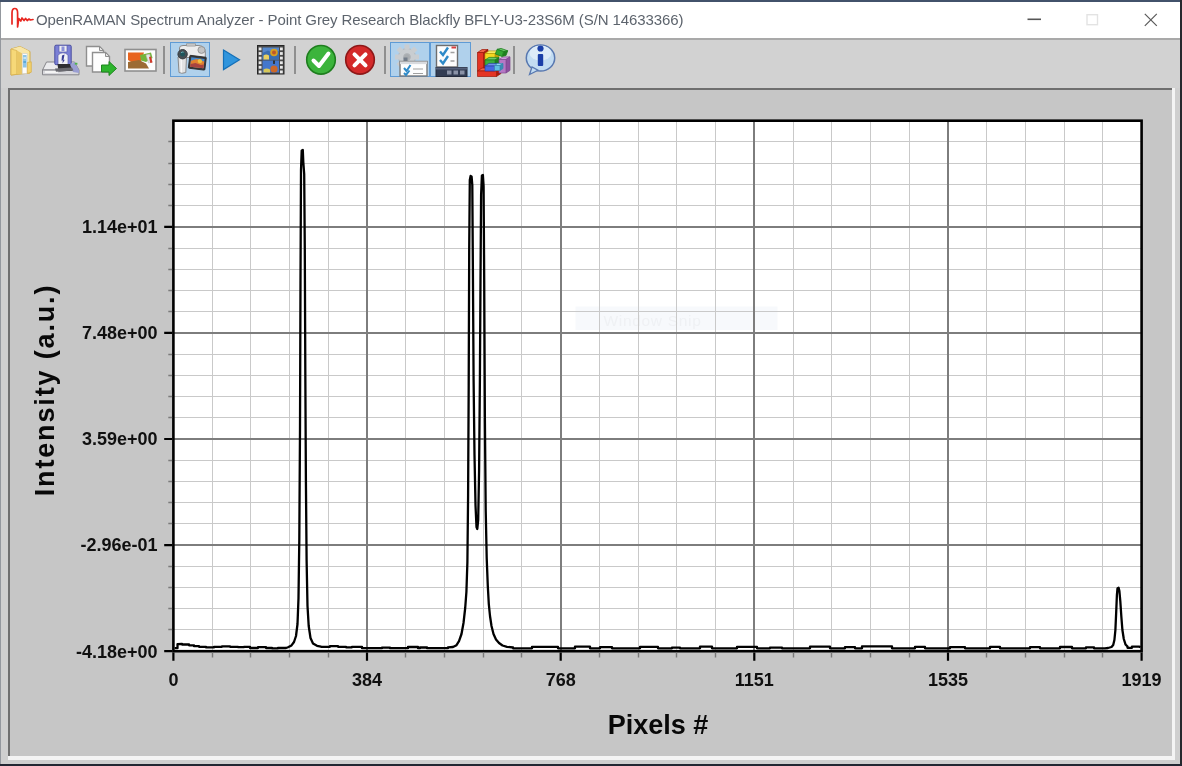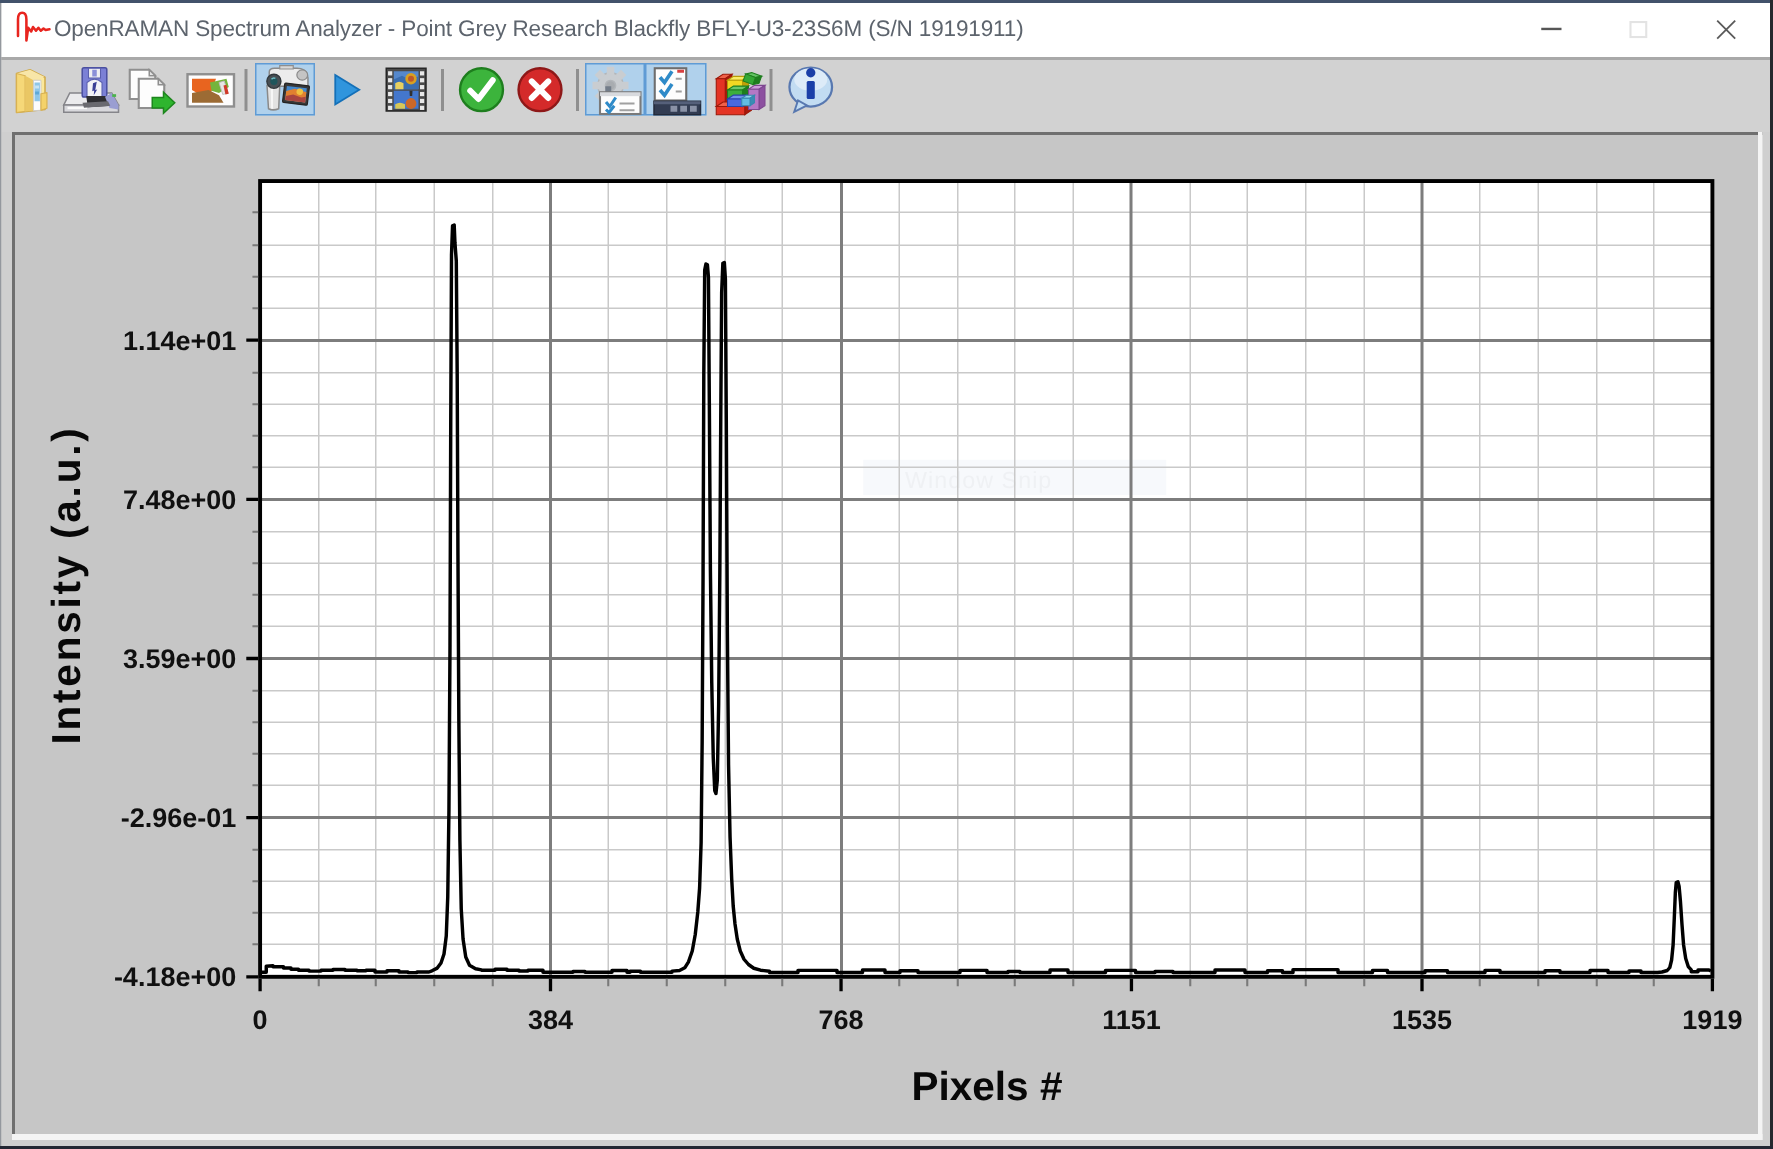--- a/index.html
+++ b/index.html
@@ -15,21 +15,21 @@
   <div style="left:1px;top:39.5px;width:1179px;height:48.5px;background:#d2d2d2;"></div>
   <div style="left:1px;top:88px;width:1179px;height:676px;background:#cfcfcf;"></div>
   <div style="left:8px;top:88px;width:1167px;height:671.5px;background:#c6c6c6;"></div>
   <div style="left:8px;top:88px;width:1167px;height:1.5px;background:#6f6f6f;"></div>
   <div style="left:8px;top:88px;width:1.5px;height:668px;background:#6f6f6f;"></div>
   <div style="left:8px;top:756px;width:1167px;height:3.5px;background:#f4f4f4;"></div>
   <div style="left:1171.5px;top:88px;width:3.5px;height:671.5px;background:#f4f4f4;"></div>
   <div style="left:0;top:0;width:1182px;height:2px;background:#42526b;"></div>
   <div style="left:1180px;top:0;width:2px;height:766px;background:#26292e;"></div>
   <div style="left:0;top:764px;width:1182px;height:2px;background:#232733;"></div>
-  <div style="left:36px;top:11px;font-size:15px;color:#5d646d;white-space:nowrap;letter-spacing:-0.09px;" id="titletext">OpenRAMAN Spectrum Analyzer - Point Grey Research Blackfly BFLY-U3-23S6M (S/N 19191911)</div>
+  <div style="left:36px;top:11px;font-size:15px;color:#5d646d;white-space:nowrap;letter-spacing:-0.09px;" id="titletext">OpenRAMAN Spectrum Analyzer - Point Grey Research Blackfly BFLY-U3-23S6M (S/N 14633366)</div>
   <div style="left:170px;top:42px;width:40px;height:35px;background:#b0d1ec;border:1px solid #5f9bd5;box-sizing:border-box;"></div>
   <div style="left:389.5px;top:42px;width:40px;height:35px;background:#b0d1ec;border:1px solid #5f9bd5;box-sizing:border-box;"></div>
   <div style="left:429.5px;top:42px;width:41px;height:35px;background:#b0d1ec;border:1px solid #5f9bd5;box-sizing:border-box;"></div>
   <div style="left:163px;top:46px;width:2px;height:28px;background:#8f8f8f;"></div>
   <div style="left:293.5px;top:46px;width:2px;height:28px;background:#8f8f8f;"></div>
   <div style="left:384px;top:46px;width:2px;height:28px;background:#8f8f8f;"></div>
   <div style="left:513px;top:46px;width:2px;height:28px;background:#8f8f8f;"></div>
 <svg style="position:absolute;left:0;top:0" width="1182" height="766" viewBox="0 0 1182 766">
 <g>
 <path d="M12 24 L12 13 Q12 8.5 14.8 8.5 Q17.6 8.5 17.6 13 L17.6 27 L18.8 18.5 L20.8 21 L22 18 L24 20.5 L25.6 18.5 L27.2 20.5 L29 19 L30.4 20 L33 19.5" fill="none" stroke="#e8251f" stroke-width="1.7" stroke-linecap="round" stroke-linejoin="round"></path>

